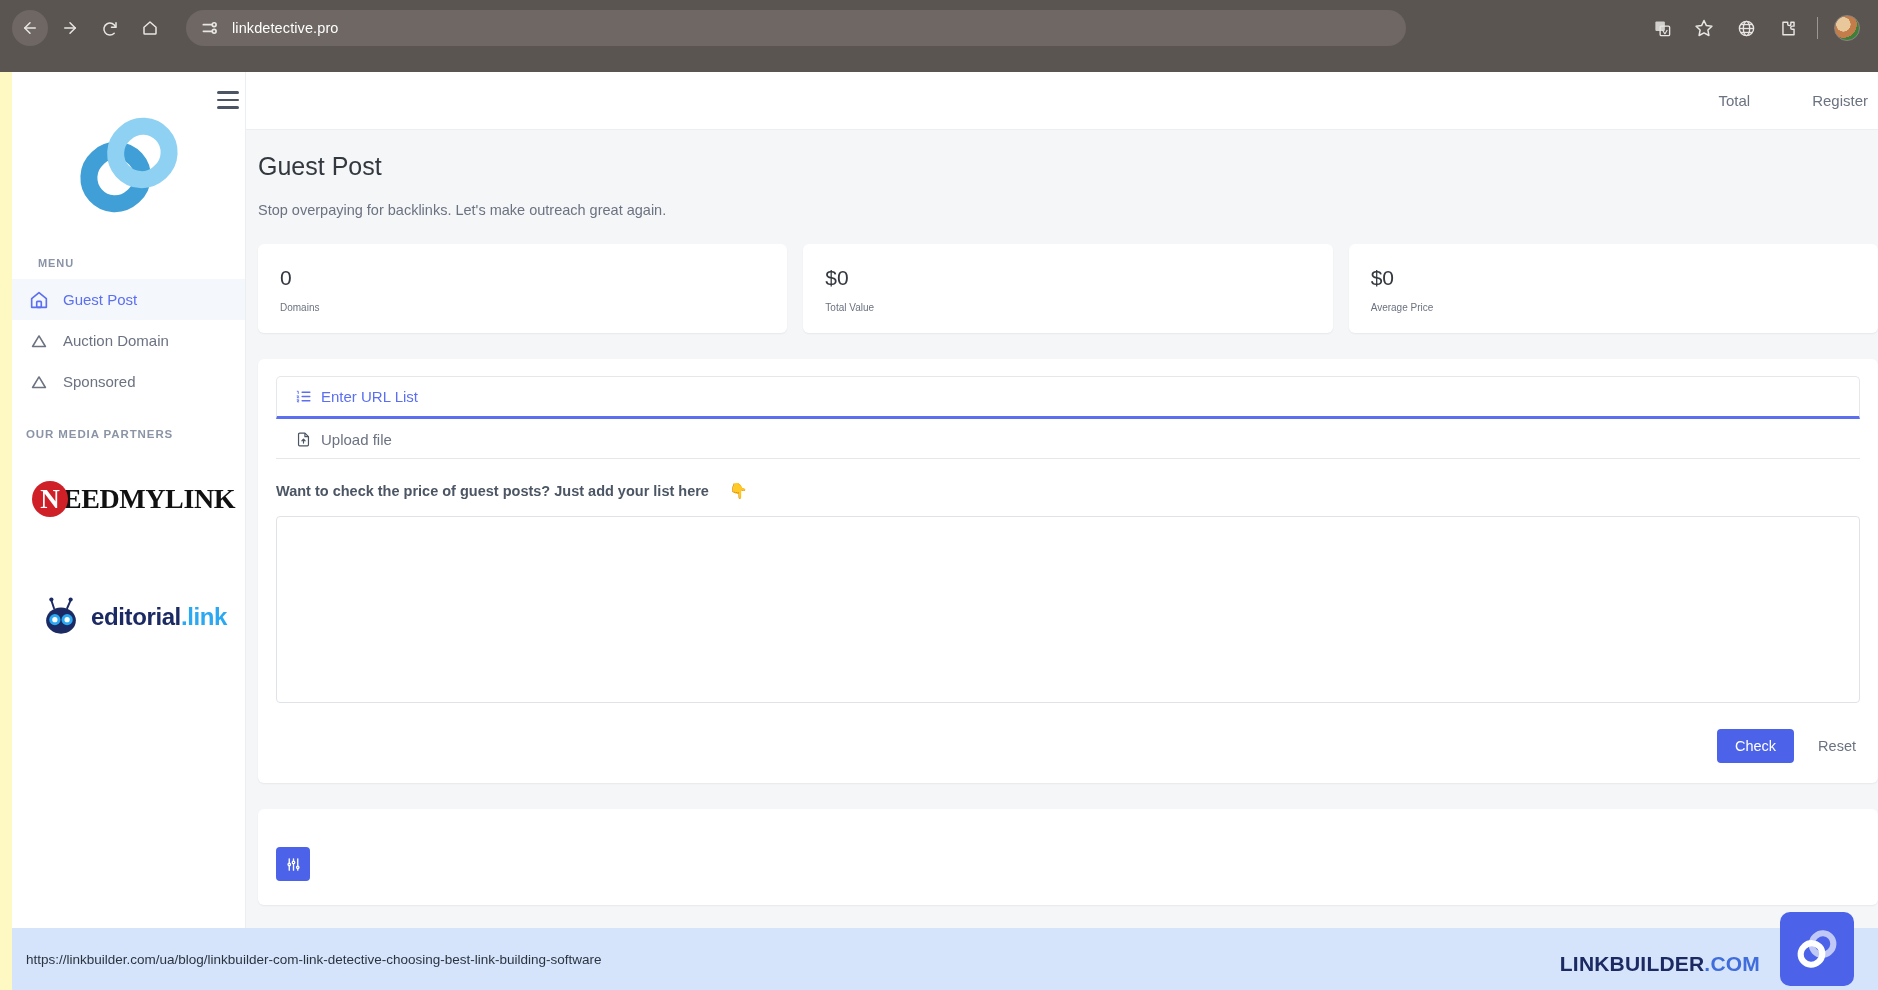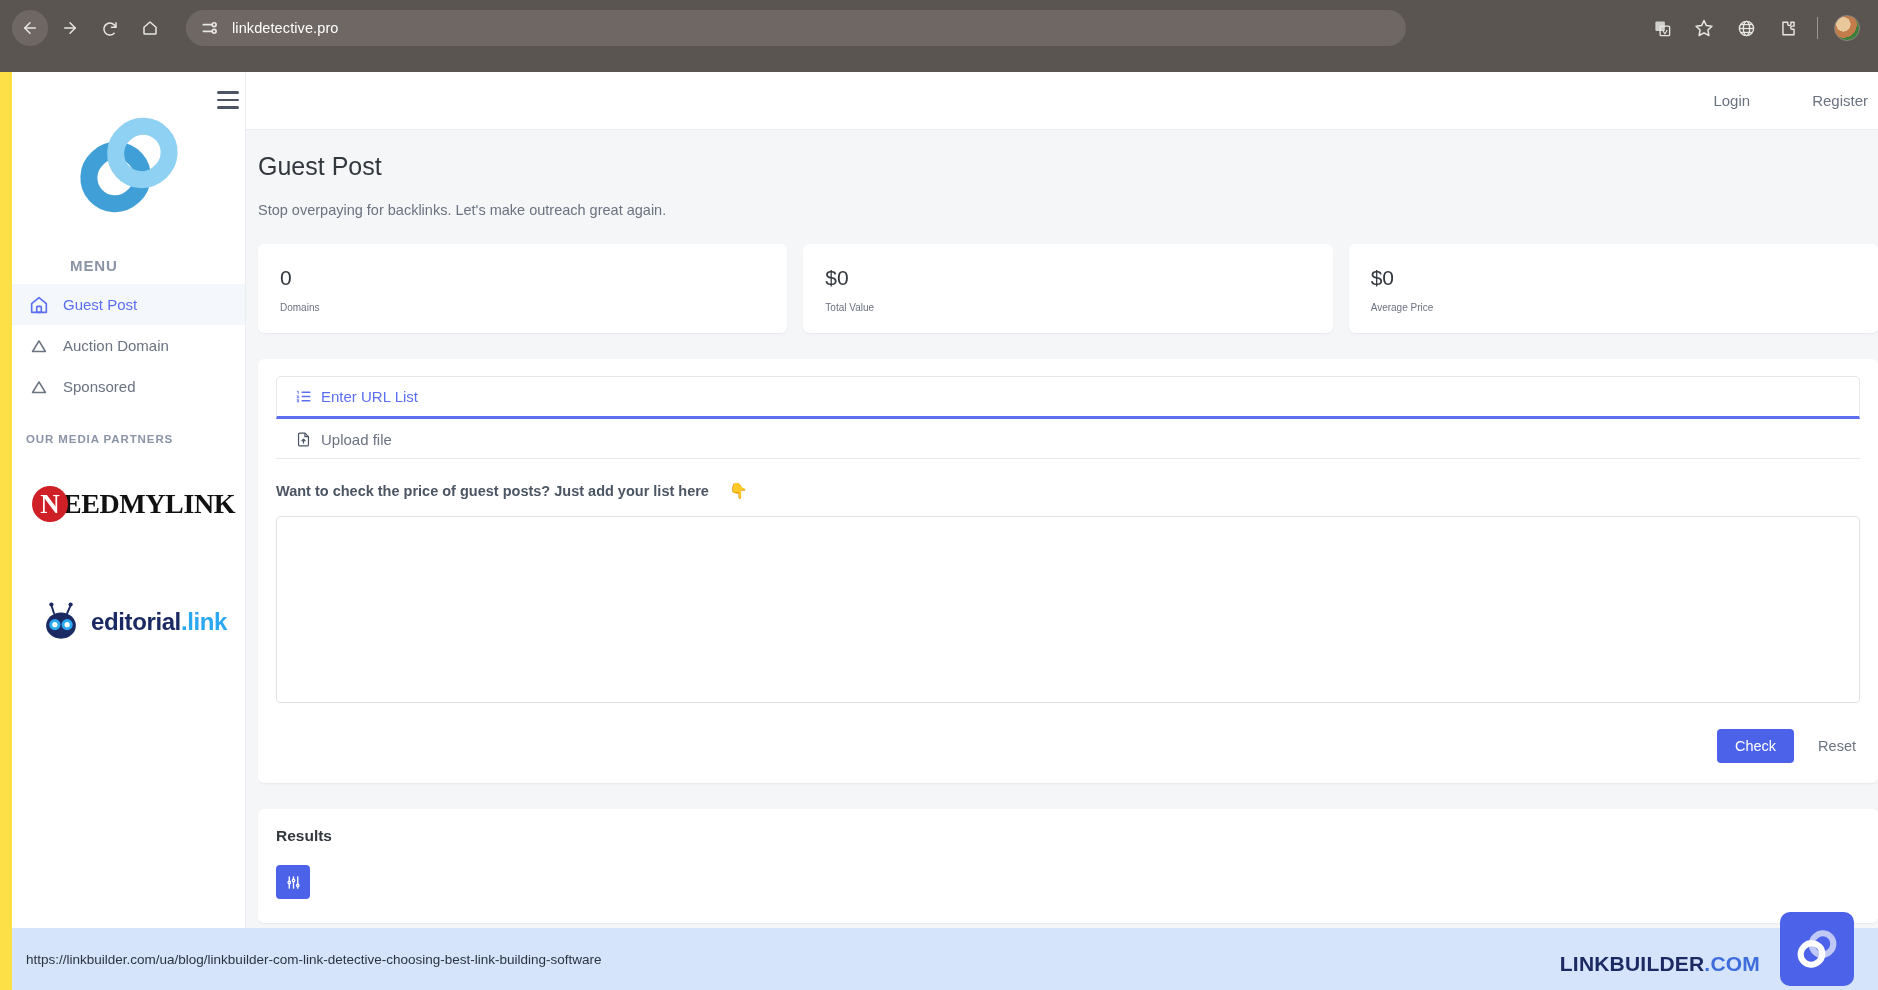--- a/index.html
+++ b/index.html
@@ -3,21 +3,21 @@
 <meta charset="utf-8">
 <style>
   * { box-sizing: border-box; margin: 0; padding: 0; }
   html, body { width: 1878px; height: 990px; overflow: hidden; }
   body {
     font-family: "Liberation Sans", sans-serif;
     background: #ffffff;
   }
 
   
-  .browser { width: 1870px; height: 990px; position: relative; background: #fde047; }
+  .browser { width: 1870px; height: 990px; position: relative; background: #fef9c3; }
   .chrome-top {
     position: absolute; left: 0; top: 0; width: 1878px; height: 56px;
     background: #5b5552;
   }
   .chrome-bar {
     position: absolute; left: 12px; top: 0; right: 0; height: 56px;
     display: flex; align-items: center; gap: 4px;
   }
   .nav-btn {
     width: 36px; height: 36px; border-radius: 50%;
@@ -63,23 +63,22 @@
 
   
   .sidebar {
     position: absolute; left: 0; top: 0; width: 234px; height: 918px;
     background: #ffffff; border-right: 1px solid #eceef1;
   }
   .logo-wrap {
     height: 185px; display: flex; align-items: center; justify-content: center;
   }
   .menu-label {
-    font-size: 15px; font-weight: bold; color: #8a94a6; letter-spacing: .9px;
+    font-size: 11px; font-weight: bold; color: #8a94a6; letter-spacing: .9px;
     padding: 0 0 10px 26px;
-    margin-left: 32px;
   }
   .menu-item {
     display: flex; align-items: center; gap: 13px;
     height: 41px; padding-left: 16px;
     font-size: 15px; color: #6b7280;
   }
   .menu-item.active { background: #f4f7fb; color: #5b6ff0; font-weight: 500; }
   .menu-item .mi-icon { width: 22px; height: 22px; flex: none; display: block; }
   .partners-label {
     font-size: 11.5px; font-weight: bold; color: #8a94a6; letter-spacing: .9px;
@@ -349,21 +348,21 @@
               <circle cx="31" cy="27" r="3" fill="#ffffff"></circle>
           </svg>
           <span class="ed-text">
             <span>editorial</span><span class="dot">.link</span>
           </span>
         </div>
       </div>
     </aside>
 
     <div class="topbar">
-      <a class="auth-link">Login</a>
+      <a class="auth-link">Total</a>
       <a class="auth-link">Register</a>
     </div>
     <div class="hamburger">
       <i></i>
         <i></i>
         <i></i>
     </div>
 
     <main class="main">
 
@@ -415,21 +414,20 @@
 
         <textarea class="url-textarea" placeholder="" style=""></textarea>
 
         <div class="panel-actions">
           <button class="btn-check">Check</button>
           <button class="btn-reset">Reset</button>
         </div>
       </section>
 
       <section class="results-panel">
-        <div class="results-title">Results</div>
         <div class="results-bar">
           <button class="filter-btn">
             <svg width="17" height="17" viewBox="0 0 24 24" fill="none" stroke="#ffffff" stroke-width="1.9" stroke-linecap="round">
               <line x1="6" y1="4" x2="6" y2="10"></line>
                 <line x1="6" y1="14" x2="6" y2="20"></line>
               <line x1="12" y1="4" x2="12" y2="7"></line>
                 <line x1="12" y1="11" x2="12" y2="20"></line>
               <line x1="18" y1="4" x2="18" y2="14"></line>
                 <line x1="18" y1="18" x2="18" y2="20"></line>
               <circle cx="6" cy="12" r="1.7"></circle>

